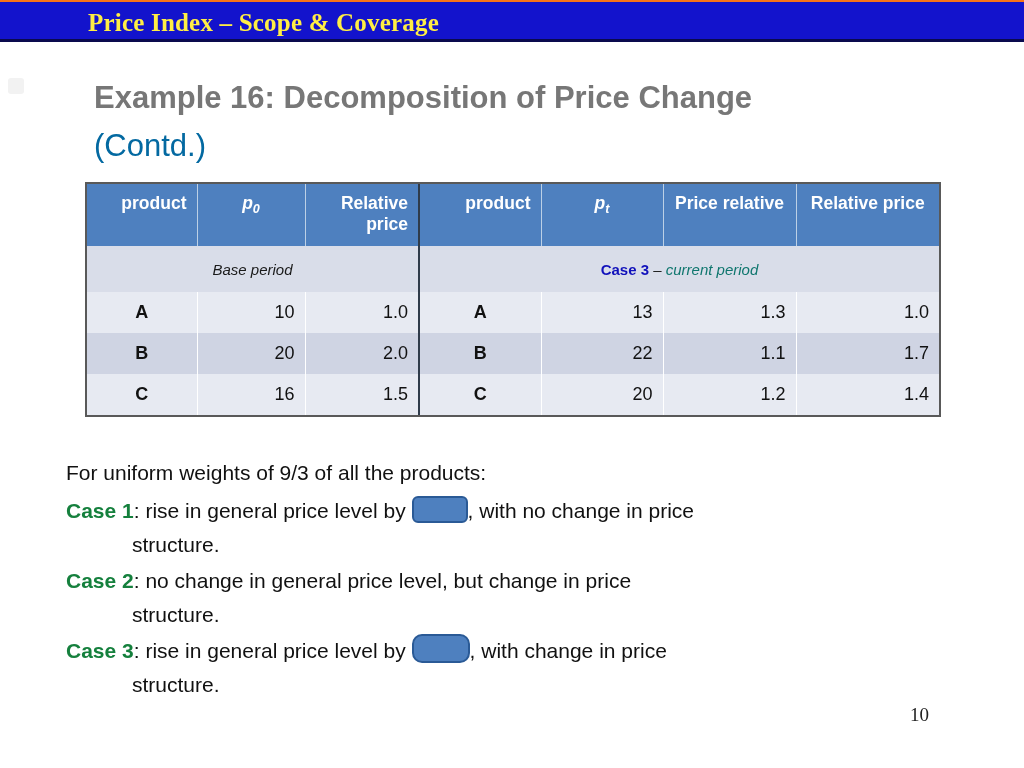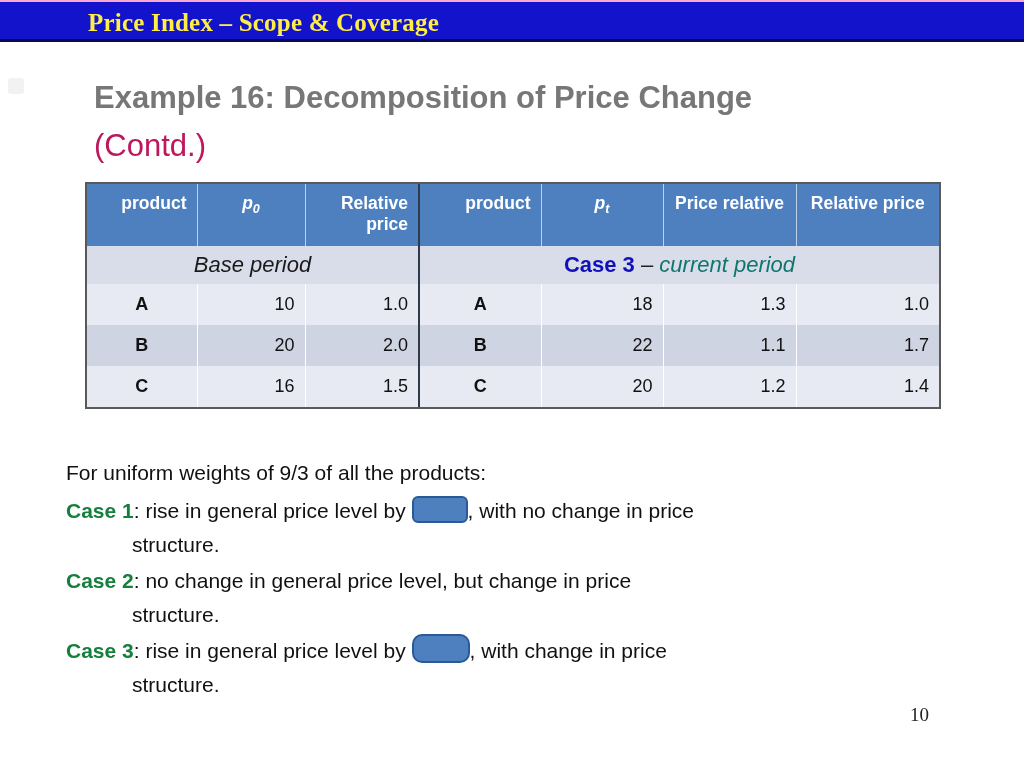--- a/index.html
+++ b/index.html
@@ -16,21 +16,21 @@
   }
 
   
   .banner {
     position: absolute;
     left: 0;
     top: 0;
     width: 1024px;
     height: 42px;
     background: #1313cc;
-    border-top: 2px solid #f9a8d4;
+    border-top: 2px solid #f97316;
     border-bottom: 3px solid #0a0a4e;
     box-sizing: border-box;
   }
   .banner-title {
     position: absolute;
     left: 88px;
     top: 7px;
     font-family: "Liberation Serif", serif;
     font-weight: bold;
     font-size: 25px;
@@ -56,21 +56,21 @@
     left: 94px;
     top: 74px;
     width: 720px;
     font-size: 31px;
     line-height: 48px;
     color: #777777;
     font-weight: bold;
   }
   .slide-title .light {
     font-weight: normal;
-    color: #be185d;
+    color: #0369a1;
   }
 
   
   .table-wrap {
     position: absolute;
     left: 85px;
     top: 182px;
     width: 856px;
     border: 2px solid #595959;
     box-sizing: border-box;
@@ -102,24 +102,24 @@
   table.data th.left { text-align: right; }
   table.data th.right { text-align: center; }
   table.data th.divider { border-left: 2px solid #2f3b4a; }
   table.data th:last-child { border-right: none; }
 
   .sub { font-size: 0.72em; vertical-align: -0.28em; }
   .ital { font-style: italic; }
 
   tr.period-row td {
     background: #d9dde9;
-    font-size: 22px;
+    font-size: 15px;
     text-align: center;
     padding: 6px 4px;
-    height: 32px;
+    height: 46px;
     box-sizing: border-box;
   }
   tr.period-row td.divider { border-left: 2px solid #2f3b4a; }
   .period-label { font-style: italic; color: #1a1a1a; }
   .case-label { font-weight: bold; color: #1111bb; font-style: normal; }
   .case-dash { color: #222222; }
   .current-period { font-style: italic; color: #0f766e; }
 
   tr.data-row td {
     font-size: 18px;
@@ -229,21 +229,21 @@
         <td colspan="4" class="divider">
           <span class="case-label">Case 3</span><span class="case-dash"> – </span><span class="current-period">current period</span>
         </td>
       </tr>
 
       <tr class="data-row odd">
         <td class="prod">A</td>
         <td class="num">10</td>
         <td class="num">1.0</td>
         <td class="prod divider">A</td>
-        <td class="num">18</td>
+        <td class="num">13</td>
         <td class="num">1.3</td>
         <td class="num">1.0</td>
       </tr>
 
       <tr class="data-row even">
         <td class="prod">B</td>
         <td class="num">20</td>
         <td class="num">2.0</td>
         <td class="prod divider">B</td>
         <td class="num">22</td>

